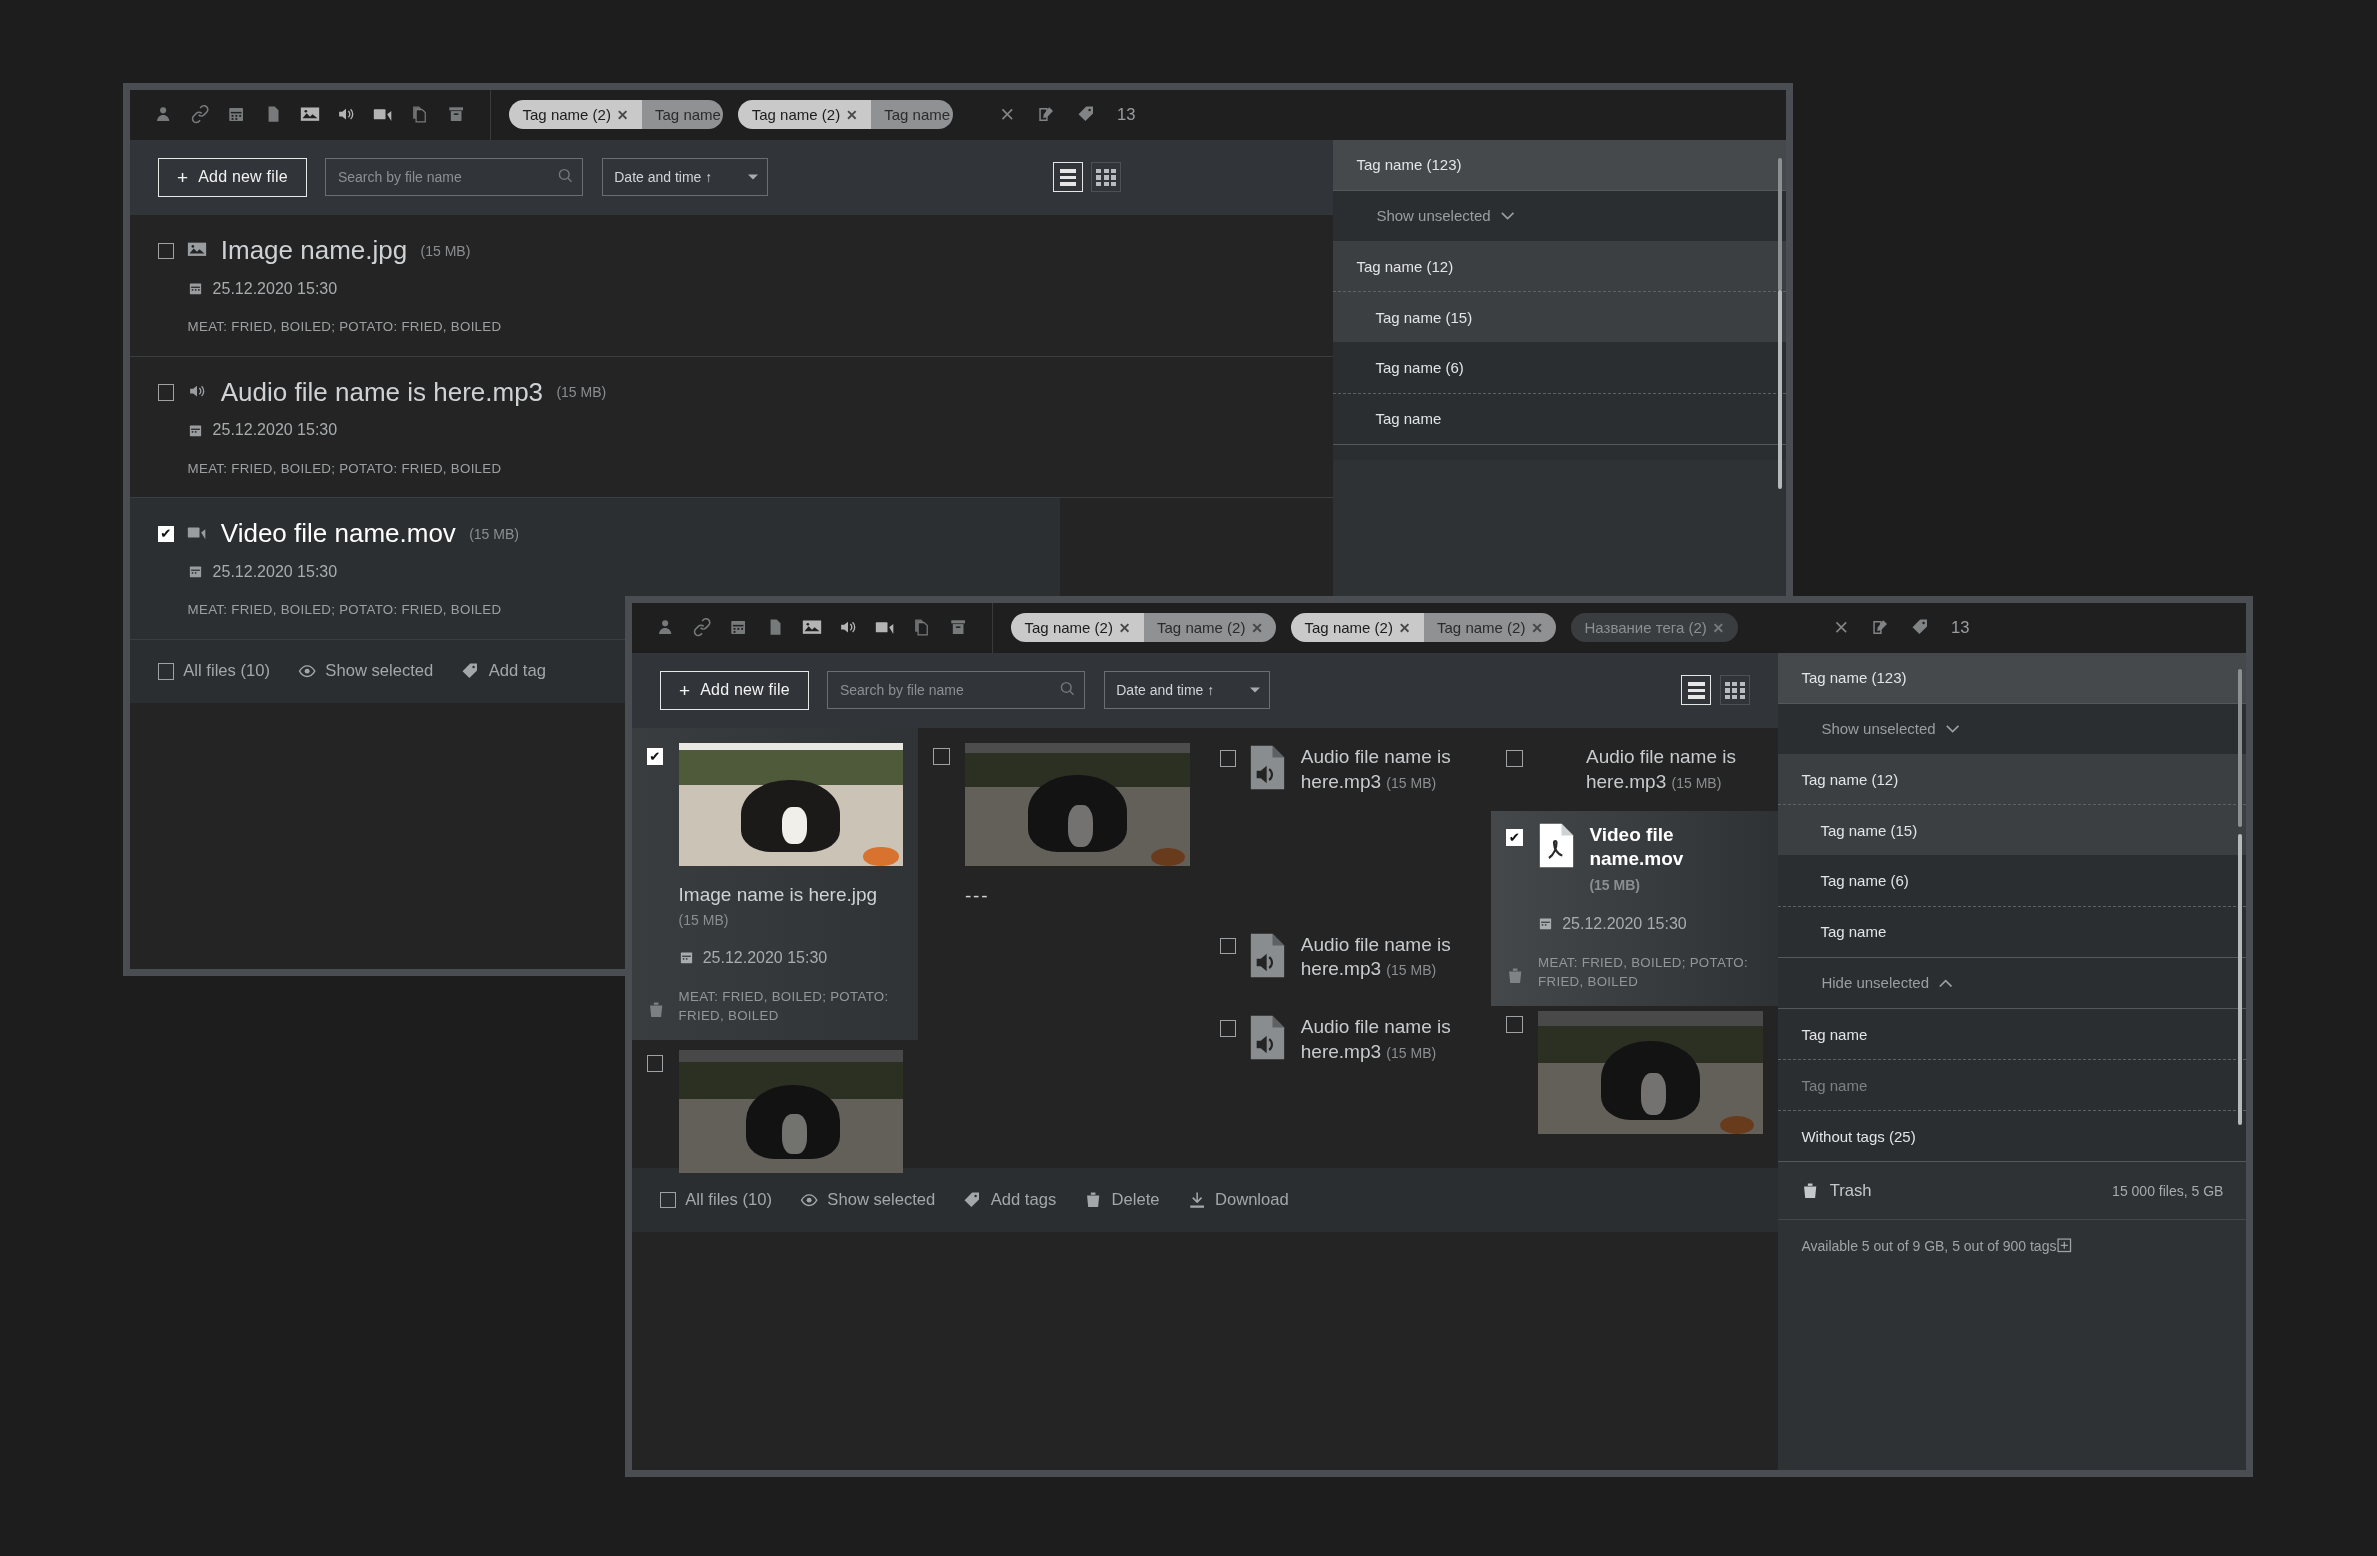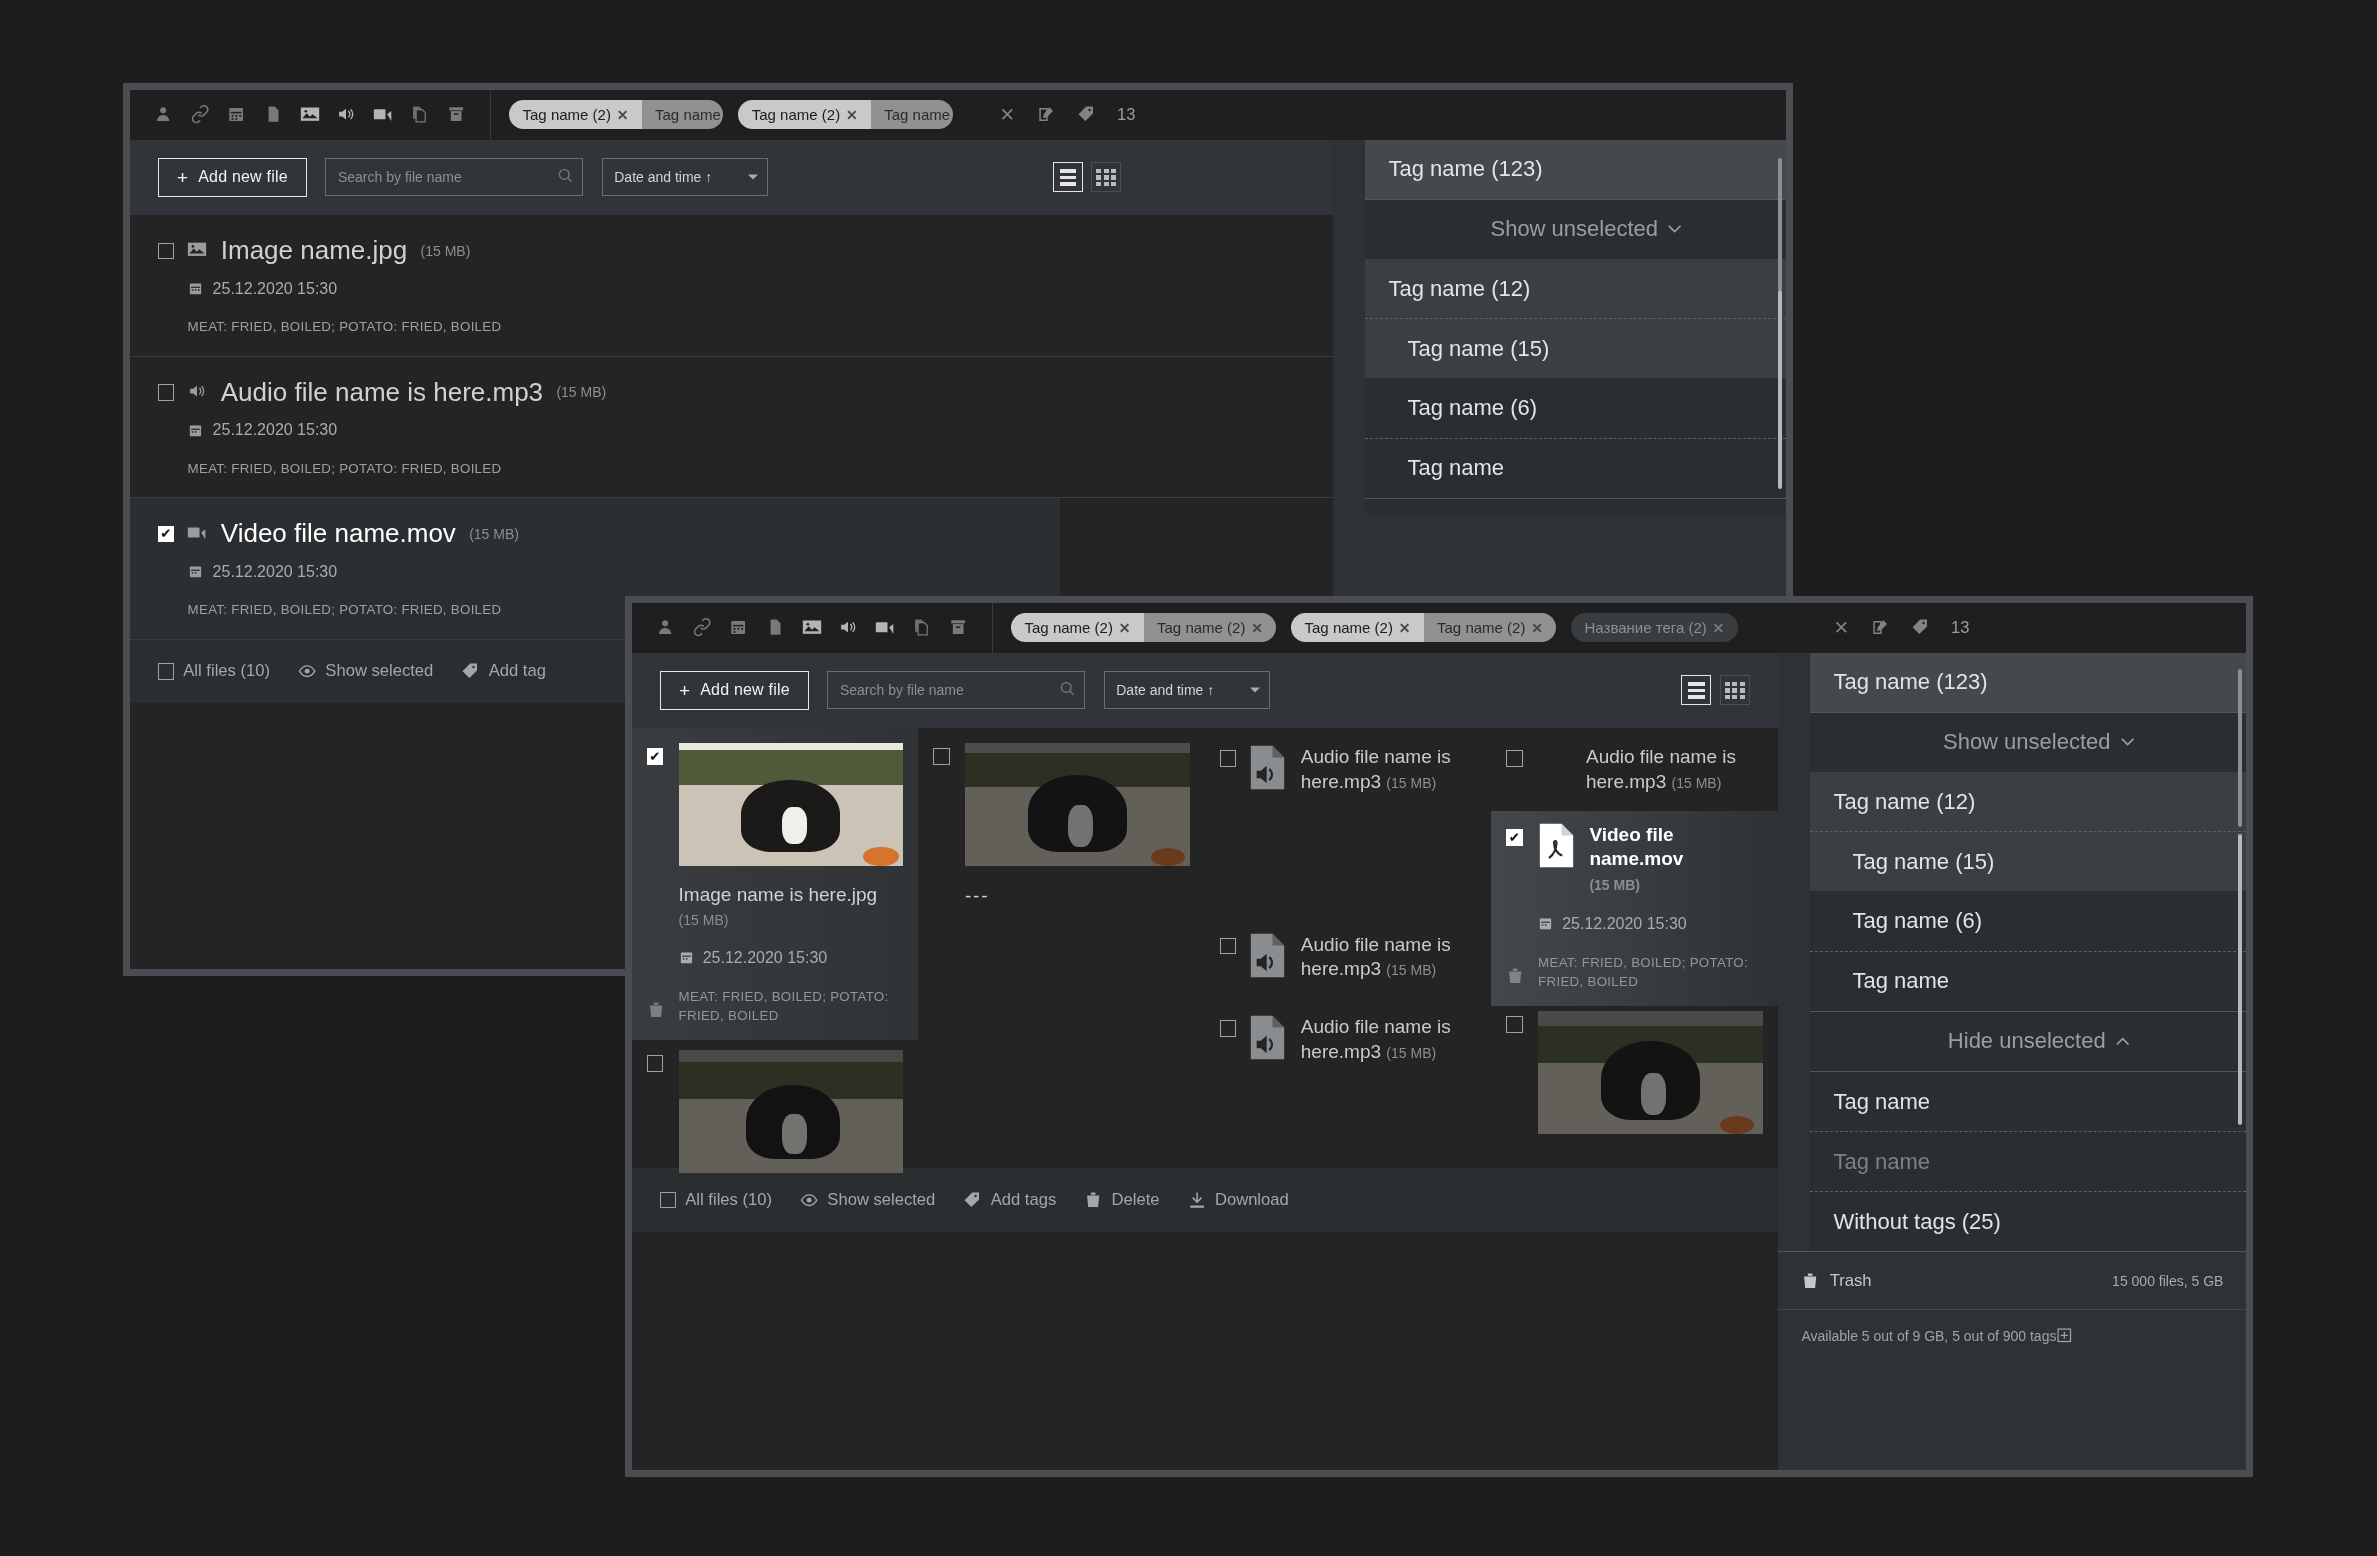--- a/index.html
+++ b/index.html
@@ -66,29 +66,29 @@
   .row-date { display:flex; align-items:center; gap:10px; margin:13.3px 0 0 30px; color:#a9acae; font-size:16px; }
   .row-tags { margin:21.6px 0 0 30px; color:#9da0a2; font-size:13.3px; letter-spacing:0.3px; }
   .row-trash { position:absolute; right:28px; top:23px; opacity:.65; }
 
   
   .footer { display:flex; align-items:center; gap:28px; padding:21.6px 28px; background:#2b2e31; color:#a4a7a9; font-size:16.6px; }
   .fitem { display:flex; align-items:center; gap:9.1px; }
 
   
   .tagpanel { position:absolute; top:0; right:0; bottom:0; width:0; background:#2f3235; }
-  .tp-row { padding:16.6px 23px; font-size:22px; color:#e2e4e6; position:relative;margin-left:32px; }
+  .tp-row { padding:16.6px 23px; font-size:15px; color:#e2e4e6; position:relative; }
   .tp-row.lvl0 { background:#46494c; }
   .tp-row.lvl1 { background:#3c3f42; }
   .tp-row.alt  { background:#2b2e31; }
   .tp-row.ind  { padding-left:42px; }
   .tp-row.ghost { color:#7e8184; }
   .tp-row.dash  { border-top:0.8px dashed #5e6164; }
   .tp-row.solid { border-top:0.8px solid #55585b; }
-  .tp-row.toggle { color:#9b9ea0; padding-left:43px; display:flex; align-items:center; gap:10px;justify-content:center; }
+  .tp-row.toggle { color:#9b9ea0; padding-left:43px; display:flex; align-items:center; gap:10px; }
   .tp-trash { display:flex; align-items:center; justify-content:space-between; padding:18.3px 23px;
               color:#c5c8ca; font-size:16.6px; border-top:0.8px solid #55585b; }
   .tp-trash .lhs { display:flex; align-items:center; gap:10px; }
   .tp-trash .rhs { font-size:14px; color:#a7aaac; }
   .tp-foot { display:flex; align-items:center; justify-content:flex-start; padding:16.6px 23px;
              color:#a0a3a5; font-size:14px; border-top:0.8px solid #45484b; }
   .tp-scroll { position:absolute; right:4.2px; width:4.2px; background:#b6b9bb; border-radius:2.5px; }
 
   
   .gridbody { display:flex; background:#242424; }

